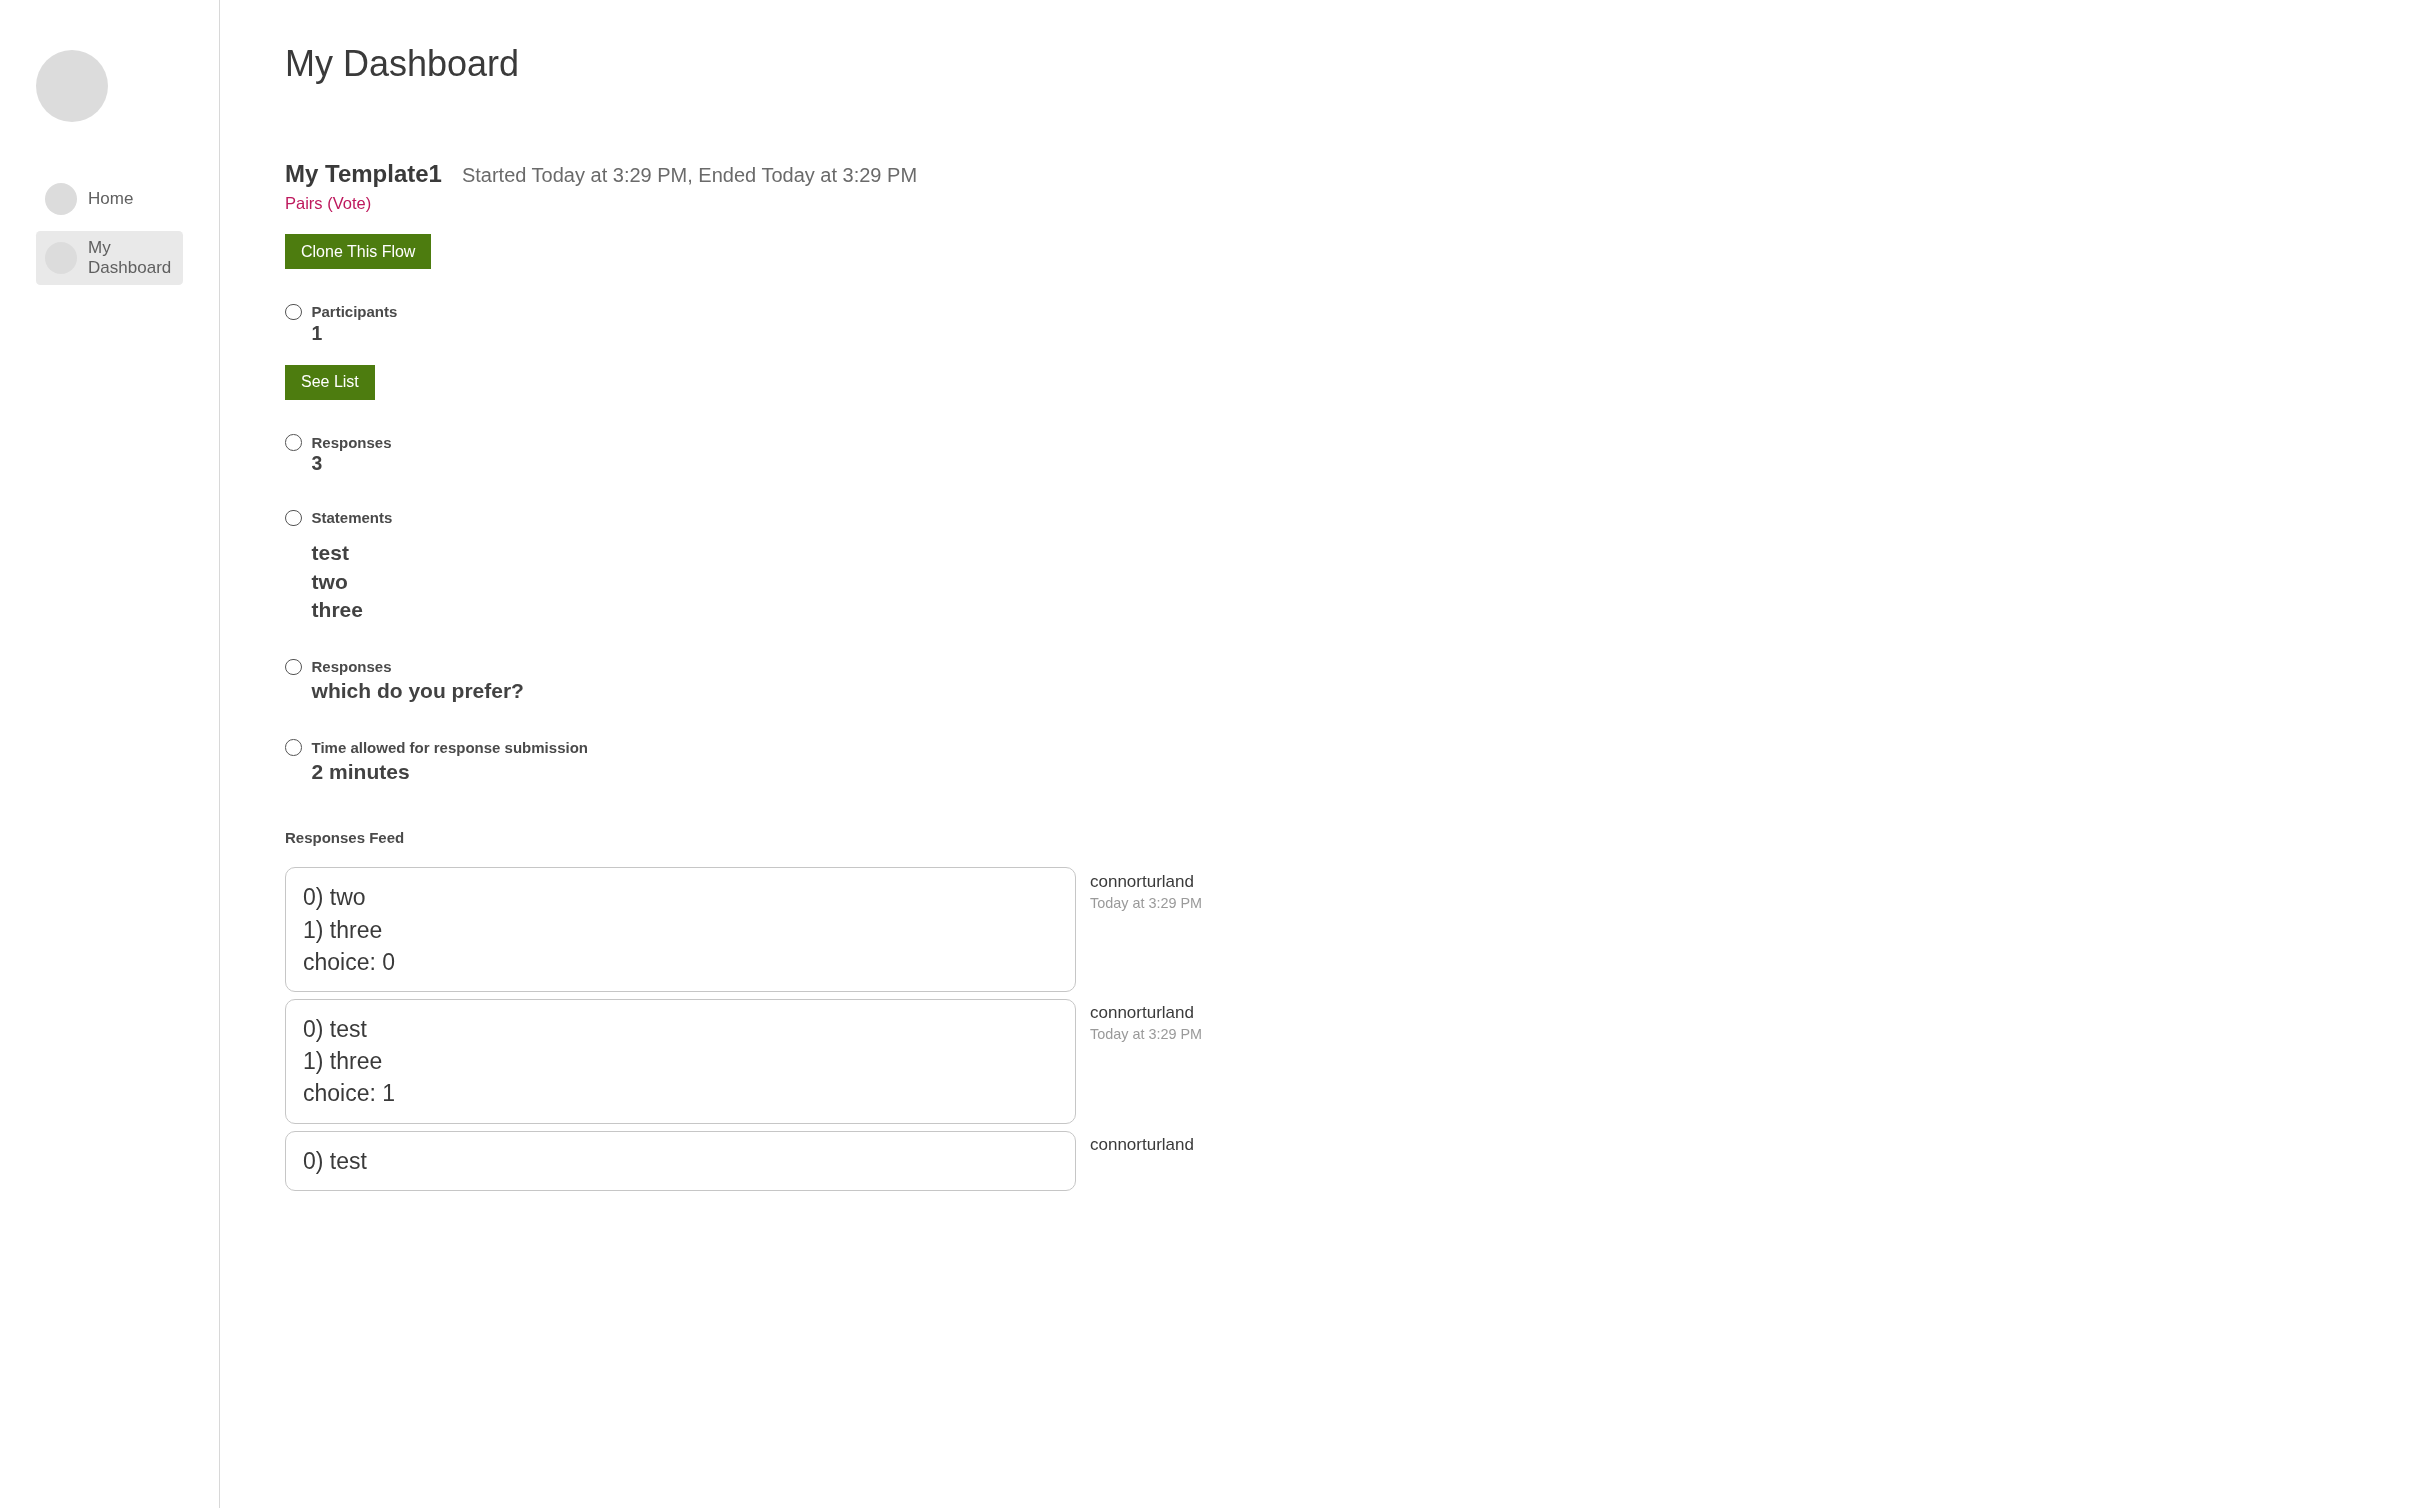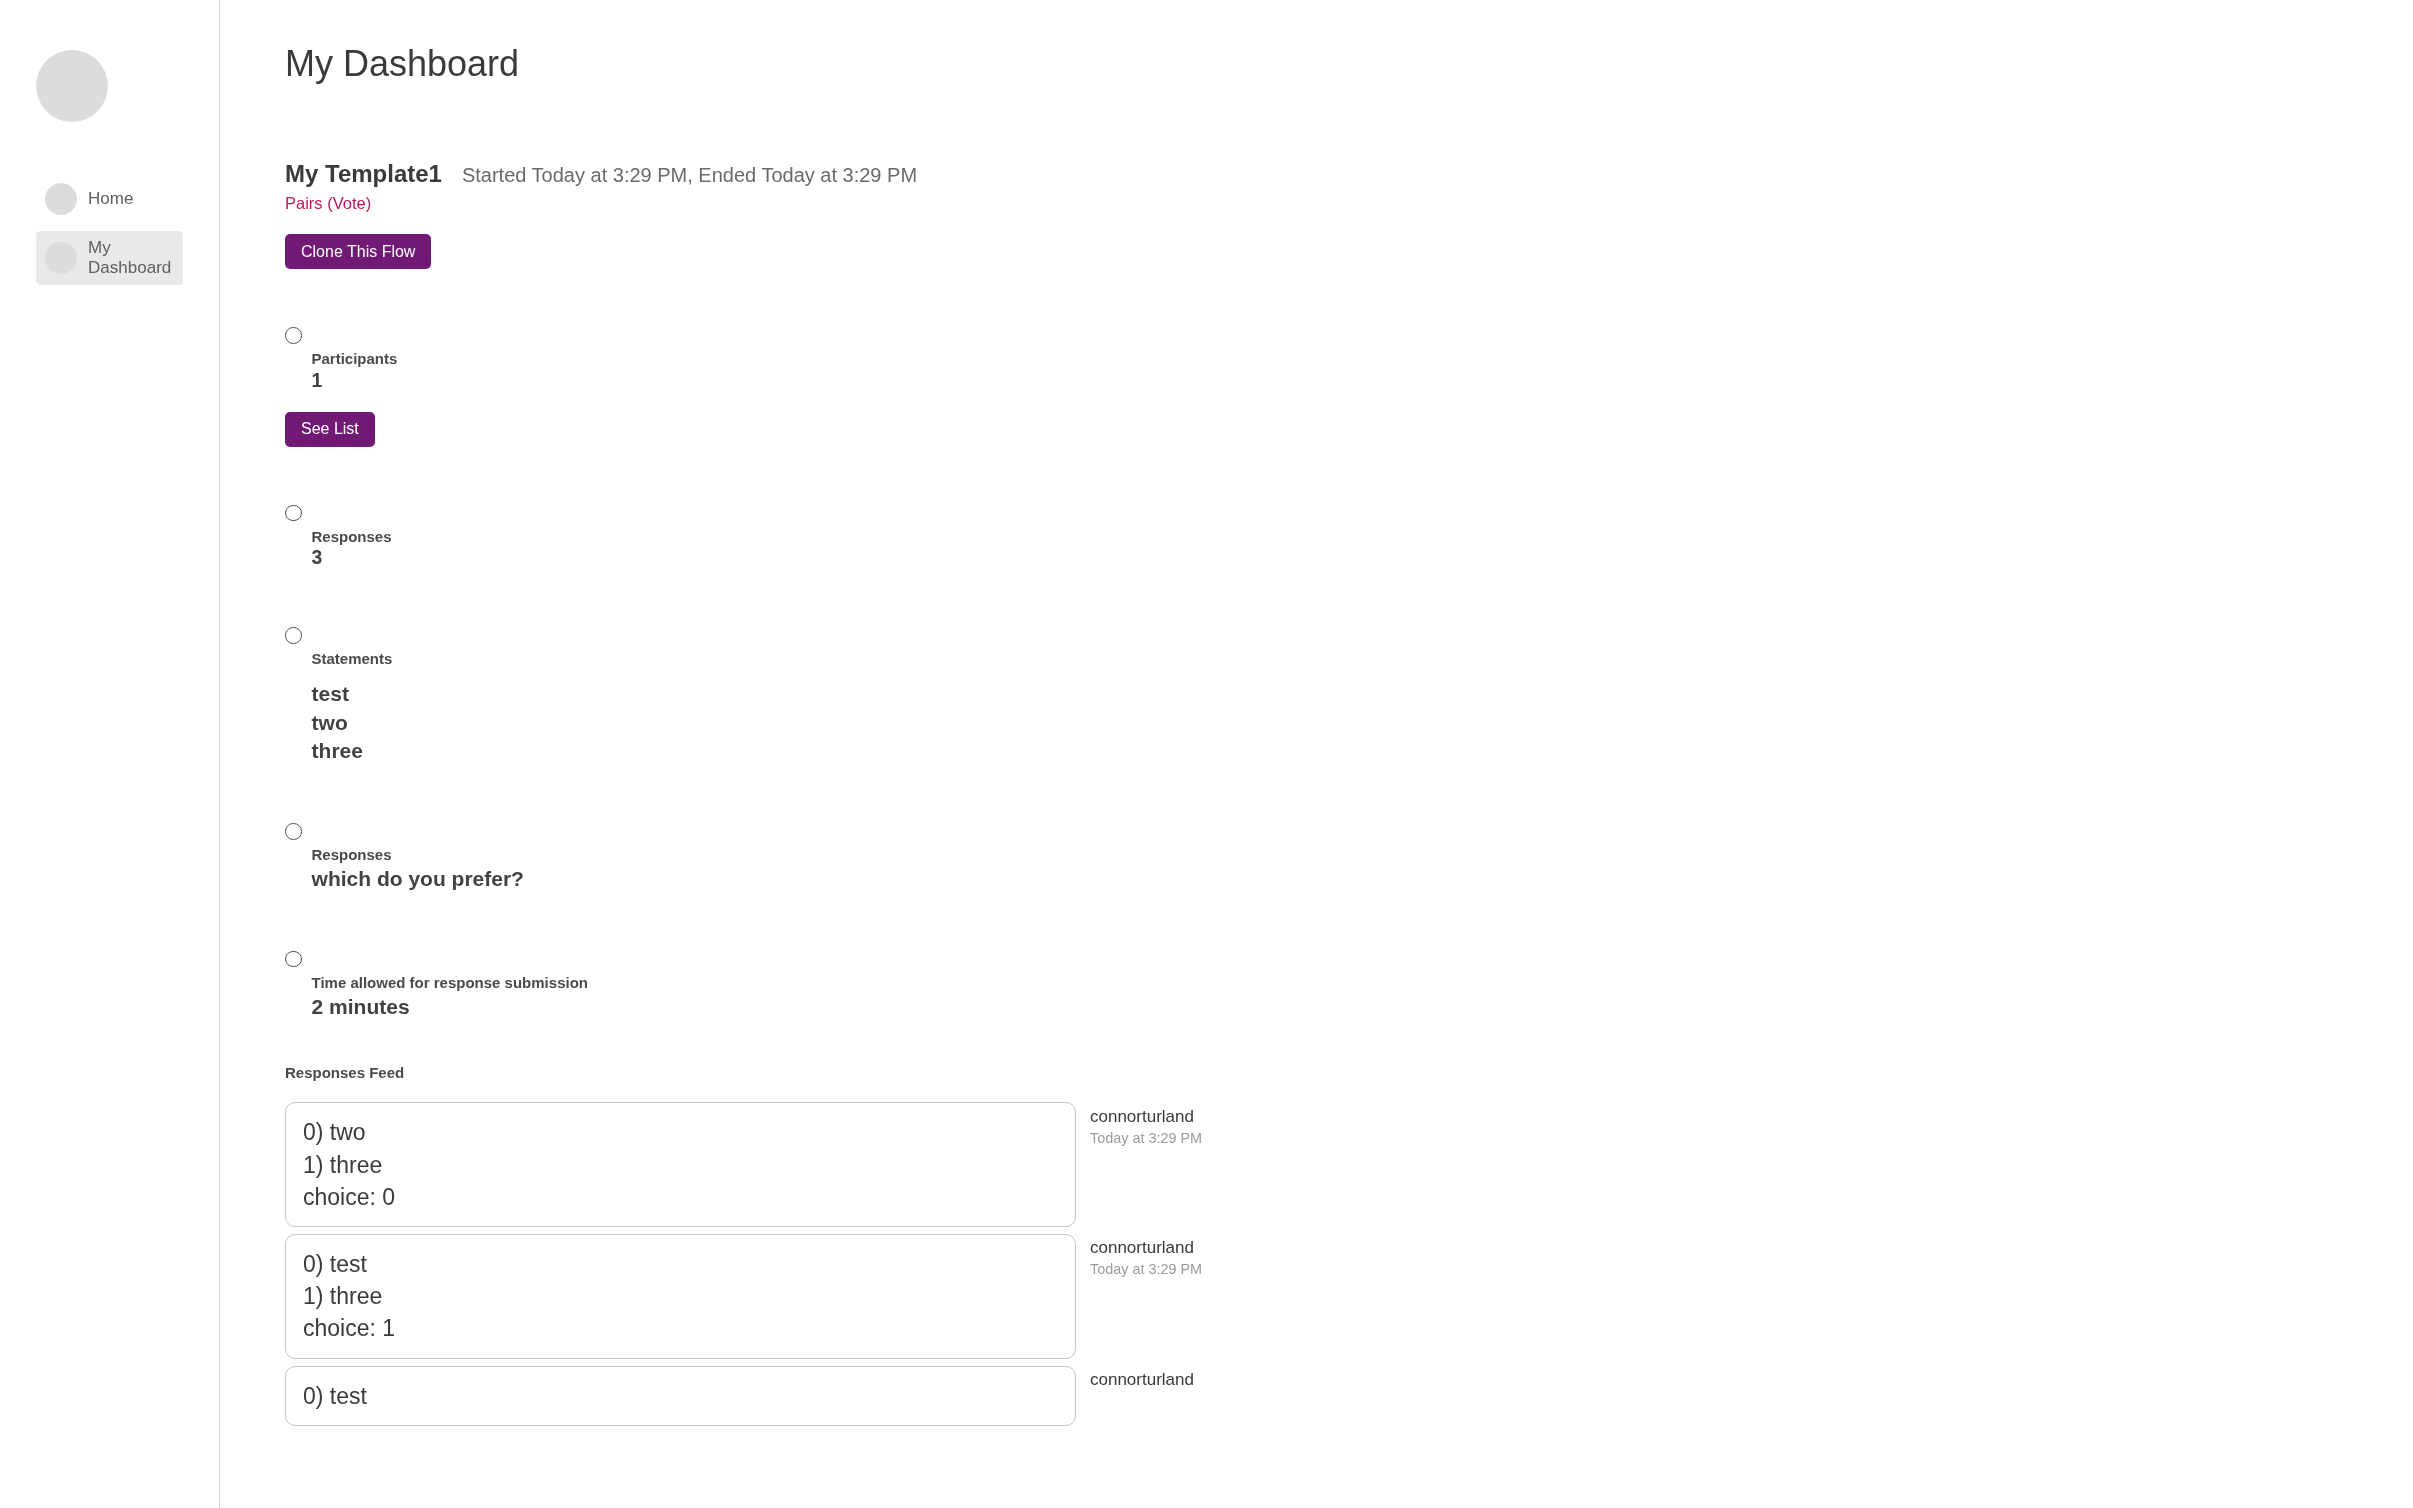--- a/index.html
+++ b/index.html
@@ -75,26 +75,26 @@
       font-size: 20px;
       color: #6a6a6a;
     }
     .template-subtitle {
       font-size: 16.5px;
       color: #be185d;
       margin-bottom: 21.5px;
     }
     .btn {
       display: inline-block;
-      background: #701a75;
+      background: #4d7c0f;
       color: #ffffff;
       border: none;
       padding: 8.6px 16px;
       font-size: 16px;
-      border-radius: 5px;
+      border-radius: 0;
       cursor: pointer;
       font-family: inherit;
     }
     .section {
       margin-top: 34px;
     }
     .section-header {
       display: flex;
       align-items: center;
       gap: 10px;
@@ -104,21 +104,20 @@
       width: 16.5px;
       height: 16.5px;
       border-radius: 50%;
       border: 1.4px solid #555;
       flex-shrink: 0;
     }
     .section-label {
       font-size: 15px;
       font-weight: 600;
       color: #4a4a4a;
-      margin-top: 47px;
     }
     .section-value {
       margin-left: 26.6px;
       font-size: 19.4px;
       font-weight: 700;
       color: #424242;
     }
     .section-value-large {
       margin-left: 26.6px;
       font-size: 21px;

